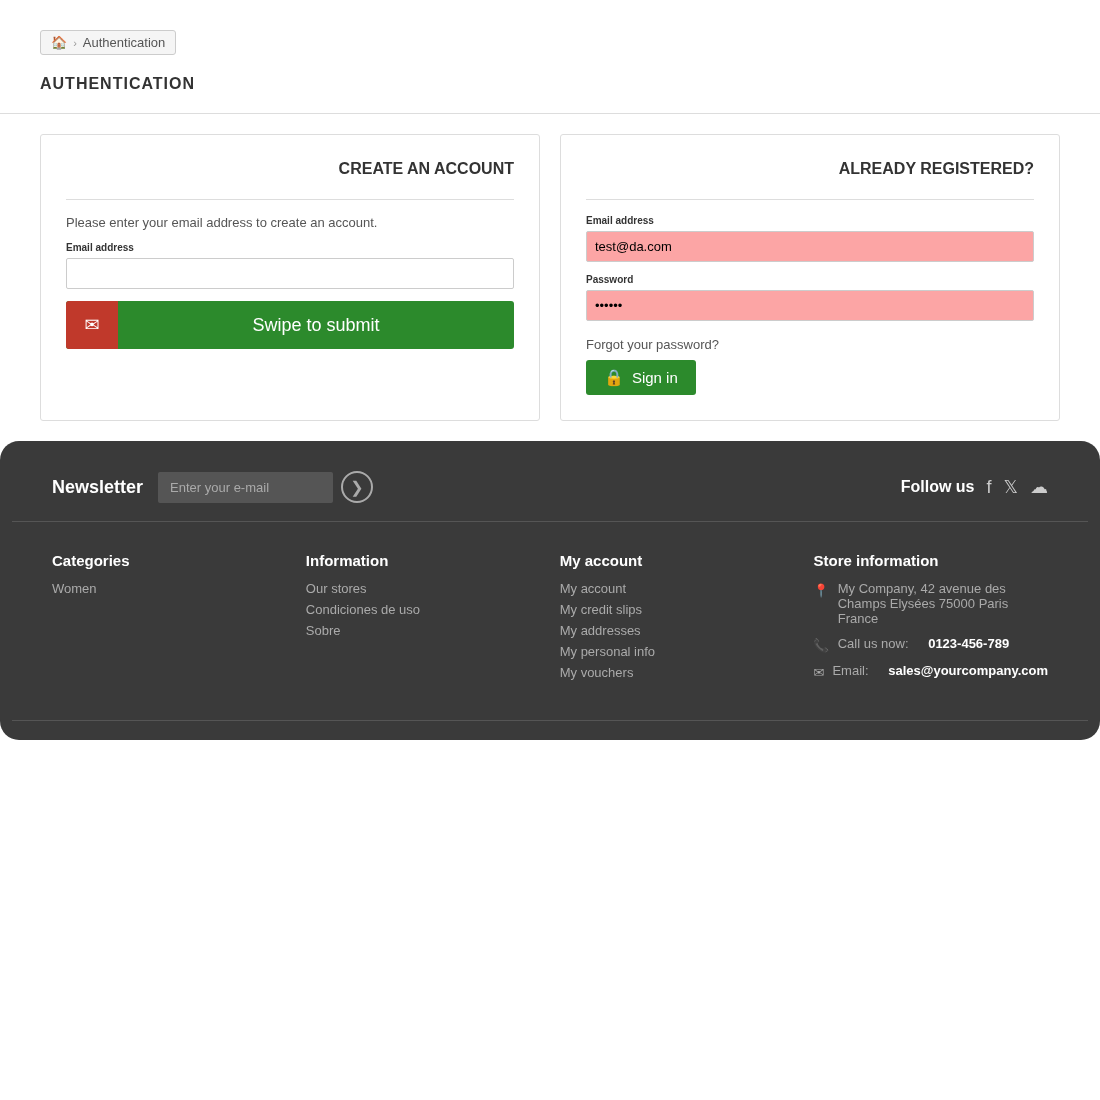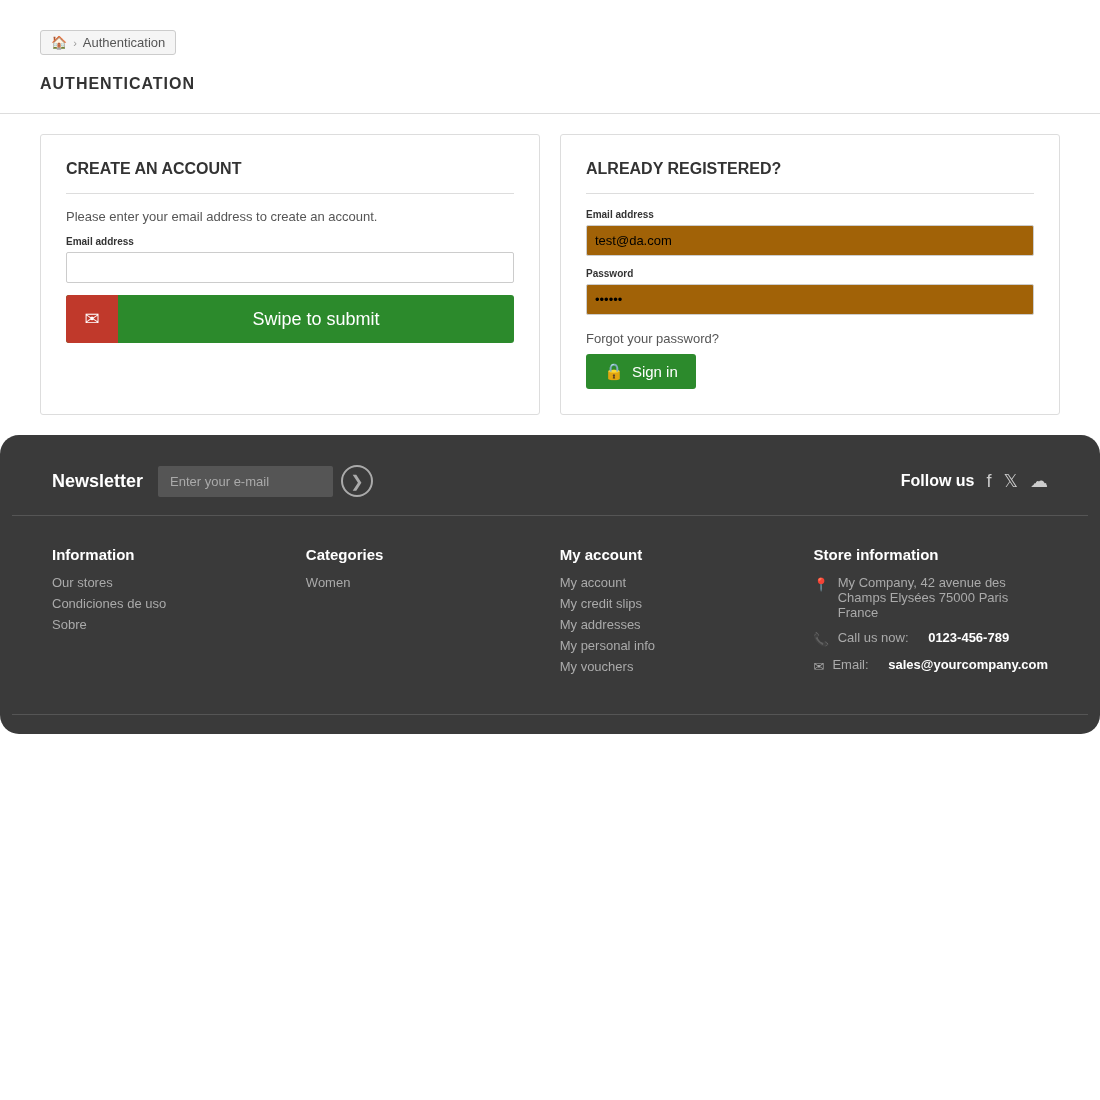--- a/index.html
+++ b/index.html
@@ -54,23 +54,23 @@
     
     .card {
       border: 1px solid #ddd;
       border-radius: 3px;
       padding: 25px;
       flex: 1;
     }
     .card-title {
       font-size: 16px;
       font-weight: bold;
-      text-align: left;
+      text-align: right;
       text-transform: uppercase;
-      padding-bottom: 15px;
+      padding-bottom: 21px;
       border-bottom: 1px solid #ddd;
       margin-bottom: 15px;
     }
     .form-description {
       font-size: 13px;
       color: #555;
       margin-bottom: 12px;
     }
     .form-label {
       font-size: 10px;
@@ -80,21 +80,21 @@
     }
     .form-input {
       width: 100%;
       padding: 7px 8px;
       border: 1px solid #ccc;
       border-radius: 2px;
       font-size: 13px;
       margin-bottom: 12px;
     }
     .form-input-yellow {
-      background: #a16207;
+      background: #fca5a5;
       border: 1px solid #ccc;
     }
 
     
     .swipe-btn {
       display: flex;
       align-items: center;
       width: 100%;
       background: #2c8a2c;
       color: white;
@@ -308,29 +308,29 @@
       <span class="follow-label">Follow us</span>
       <span class="social-icon">f</span>
       <span class="social-icon">𝕏</span>
       <span class="social-icon">☁</span>
     </div>
   </div>
 
   <div class="footer-links">
 
     <div class="footer-col">
+      <div class="footer-col-title">Categories</div>
+      <a href="#" class="footer-link">Women</a>
+    </div>
+
+    <div class="footer-col">
       <div class="footer-col-title">Information</div>
       <a href="#" class="footer-link">Our stores</a>
       <a href="#" class="footer-link">Condiciones de uso</a>
       <a href="#" class="footer-link">Sobre</a>
-    </div>
-
-    <div class="footer-col">
-      <div class="footer-col-title">Categories</div>
-      <a href="#" class="footer-link">Women</a>
     </div>
 
     <div class="footer-col">
       <div class="footer-col-title">My account</div>
       <a href="#" class="footer-link">My account</a>
       <a href="#" class="footer-link">My credit slips</a>
       <a href="#" class="footer-link">My addresses</a>
       <a href="#" class="footer-link">My personal info</a>
       <a href="#" class="footer-link">My vouchers</a>
     </div>

